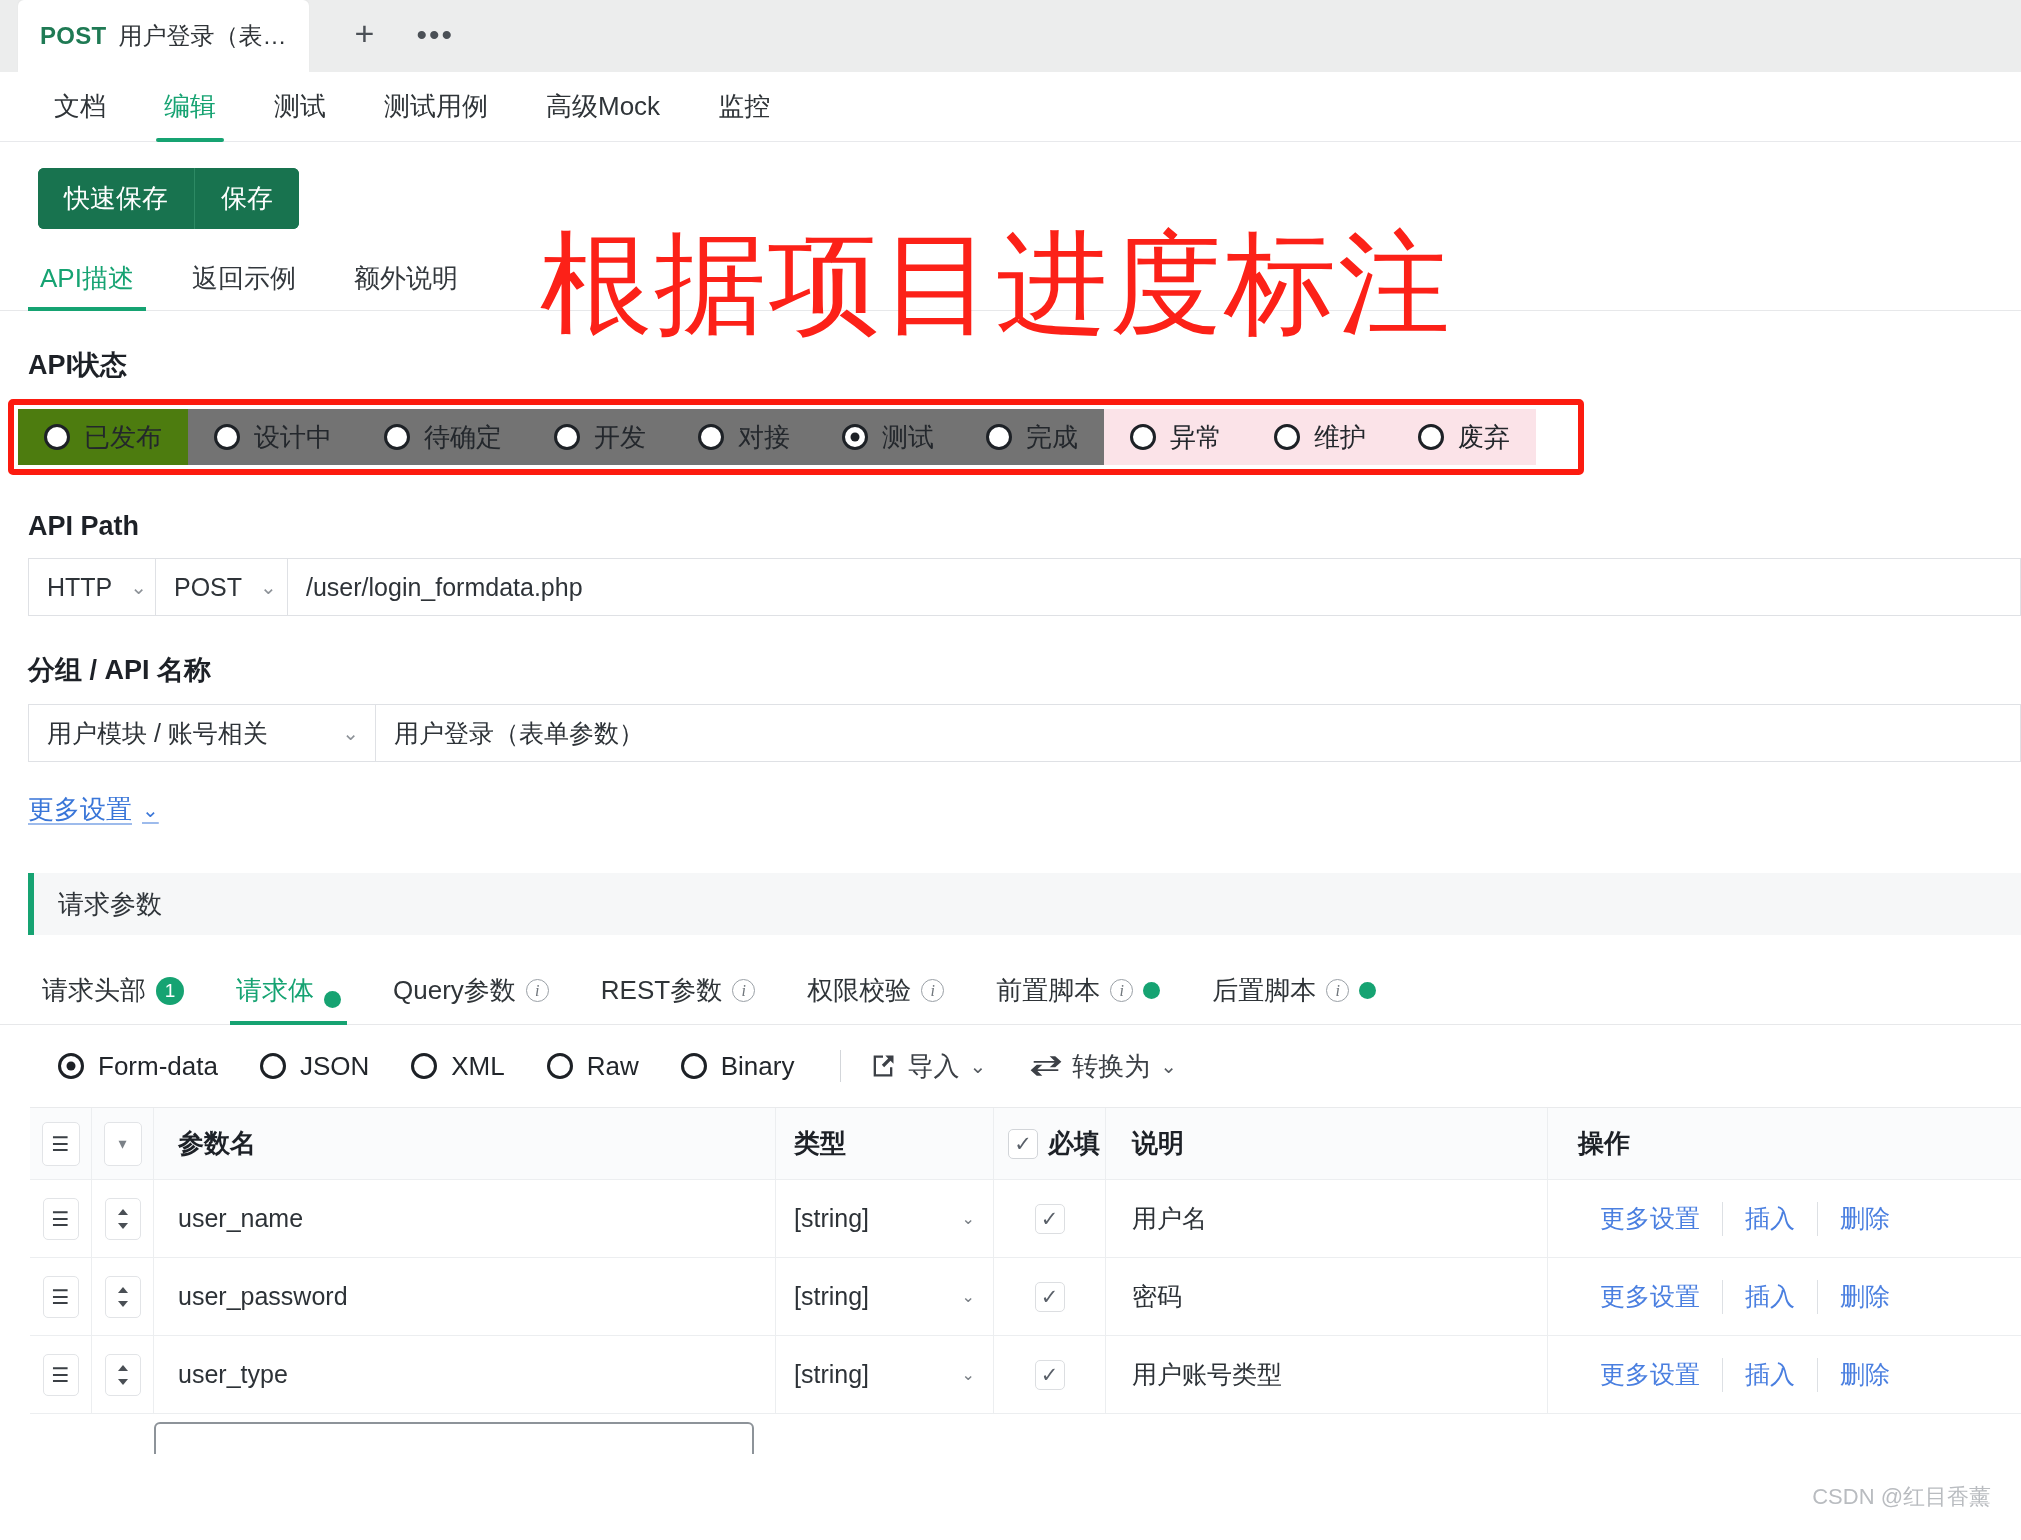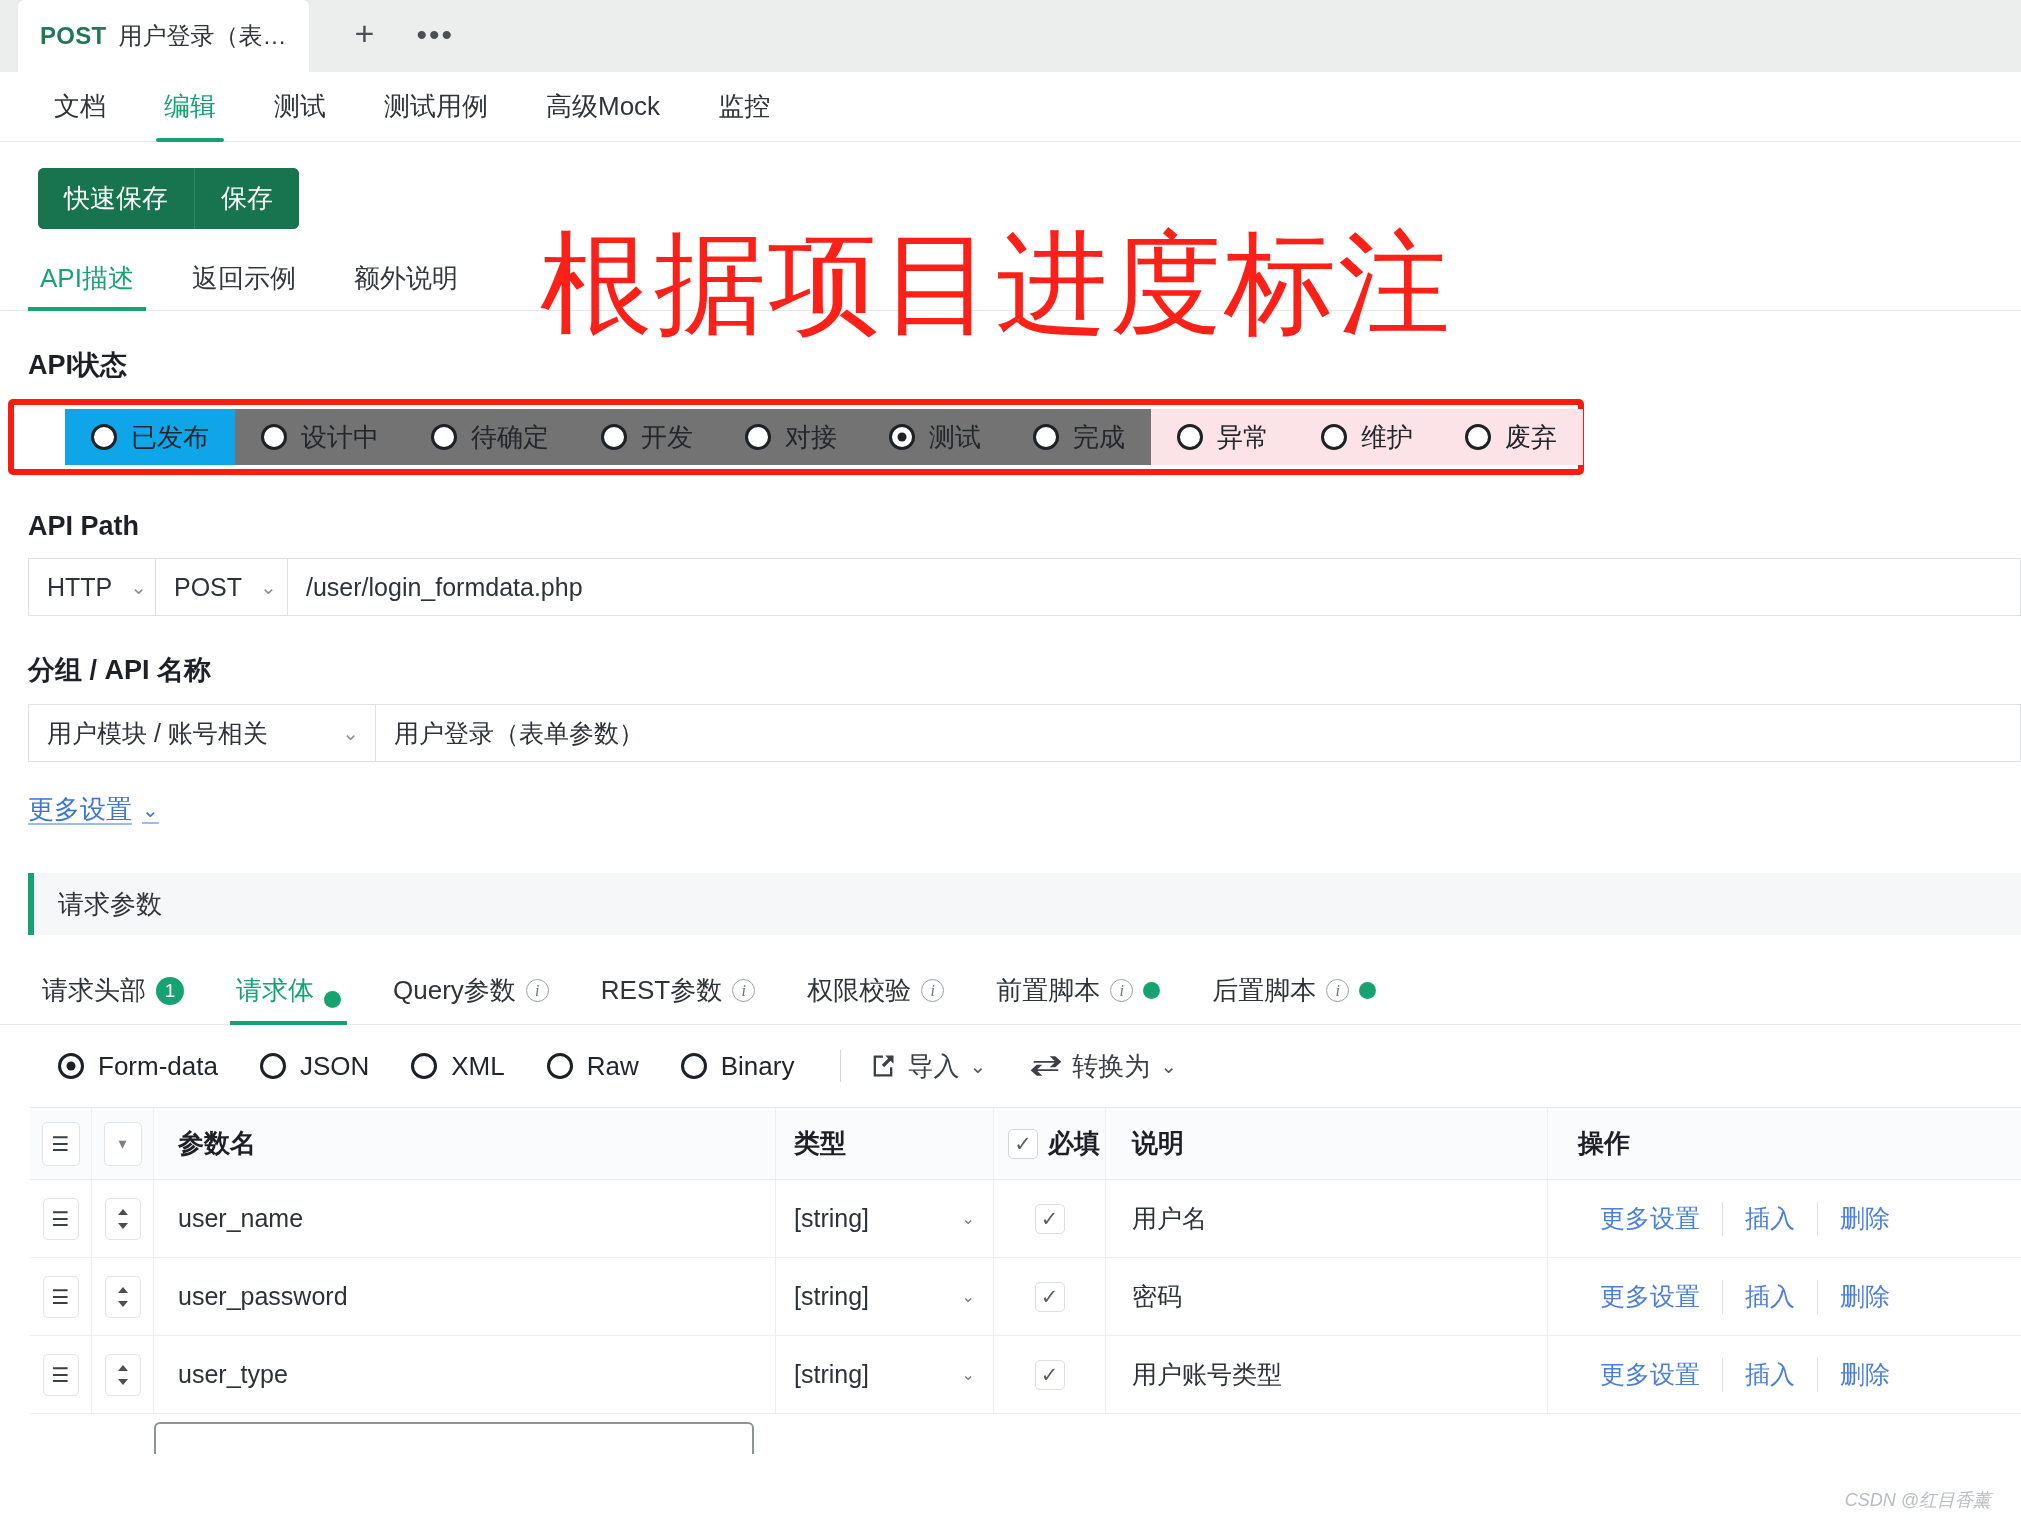--- a/index.html
+++ b/index.html
@@ -126,21 +126,21 @@
     padding: 4px;
     background: #fff;
     position: relative;
   }
   .status-band { display: flex; height: 56px; }
   .status-opt {
     display: flex; align-items: center; gap: 14px;
     padding: 0 26px; cursor: pointer; white-space: nowrap;
   }
   .status-opt span.lbl { font-size: 26px; color: #23272c; }
-  .seg-blue  { background: #0ea5e9; margin-left: 47px; }
+  .seg-blue  { background: #4d7c0f; }
   .seg-amber { background: #737373; }
   .seg-pink  { background: #fbe3e8; }
 
   .radio {
     width: 26px; height: 26px; border-radius: 50%;
     border: 3px solid #1d2126; background: #fff;
     display: inline-block; position: relative; flex: none;
   }
   .radio.checked::after {
     content: ""; position: absolute; left: 50%; top: 50%;
@@ -271,23 +271,22 @@
   
   .partial-row { display: flex; align-items: flex-start; height: 40px; overflow: hidden; }
   .partial-input {
     margin-left: 124px; margin-top: 8px;
     width: 600px; height: 46px;
     border: 2px solid #8d9399; border-radius: 6px; background: #fff;
   }
 
   .watermark {
     position: absolute; right: 30px; bottom: 28px;
-    font-size: 18px; color: #b9bcc0;
+    font-size: 22px; color: #b9bcc0;
     font-family: "Liberation Sans", sans-serif;
-    font-style: italic;
   }
 
   .page { position: relative; width: 2021px; height: 1540px; overflow: hidden; }
 </style>
 </head>
 <body>
 
 <div class="page">
 
   

